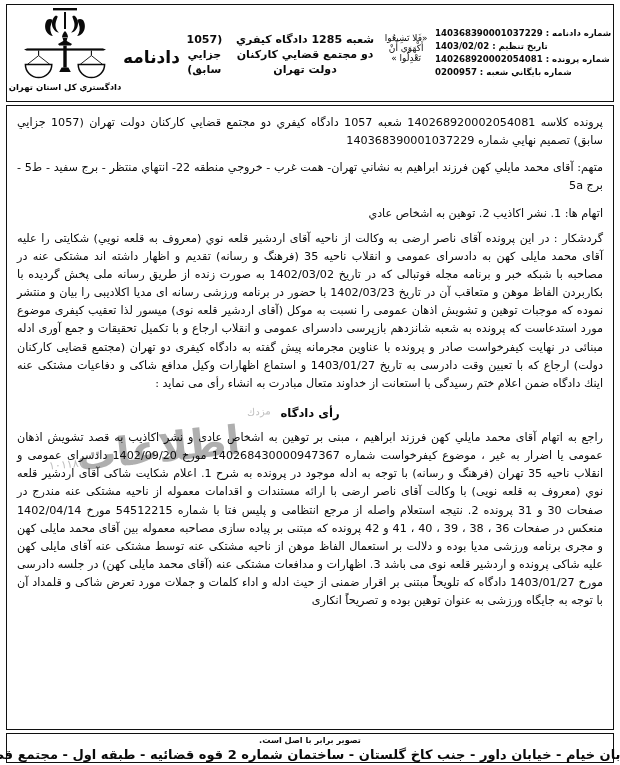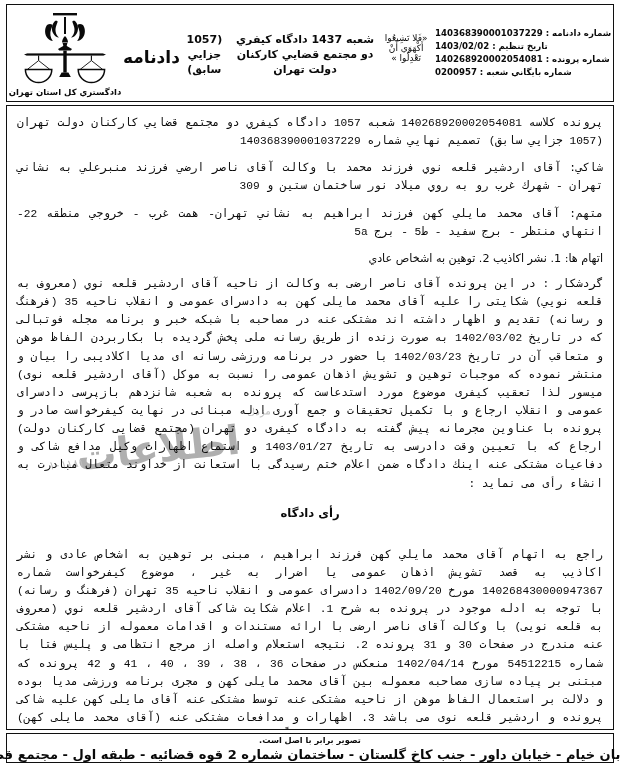--- a/index.html
+++ b/index.html
@@ -33,21 +33,21 @@
     display: flex;
     flex-direction: row;
     align-items: stretch;
   }
   .emblem-cell {
     width: 116px;
     flex: 0 0 116px;
     display: flex;
     flex-direction: column;
     align-items: center;
-    justify-content: center;
+    justify-content: flex-start;
     padding-top: 2px;
   }
   .emblem-svg { display:block; }
   .emblem-caption {
     font-size: 8.5px;
     font-weight: bold;
     margin-top: 1px;
     white-space: nowrap;
     letter-spacing: -0.2px;
   }
@@ -116,27 +116,26 @@
     text-align-last: right;
     margin: 0 0 9px 0;
     letter-spacing: -0.1px;
     position: relative;
     z-index: 2;
   }
   .para.tight { margin-bottom: 7px; }
   .para.block {
     text-align: justify;
     text-align-last: right;
-    font-family: Liberation Mono, monospace;
   }
   .ruling-title {
     text-align: center;
     font-size: 11.6px;
     font-weight: bold;
-    margin: 13px 0 26px 0;
+    margin: 13px 0 9px 0;
     position: relative;
     z-index: 2;
   }
   .num { unicode-bidi: isolate; direction: ltr; }
 
   
   .watermark {
     position: absolute;
     left: 36px;
     top: 296px;
@@ -225,21 +224,21 @@
         <span class="mval num">140268920002054081</span>
       </div>
       <div class="meta-row">
         <span class="mlabel">شماره بايگاني شعبه :</span>
         <span class="mval num">0200957</span>
       </div>
     </div>
 
     <div class="center-cell">
       <div class="ayah">«فَلا تَشِيعُوا أَكْهَوَي أَنْ تَعْدِلُوا »</div>
-      <div class="court-line">شعبه 1437 دادگاه كيفري دو مجتمع قضايي كاركنان دولت تهران</div>
+      <div class="court-line">شعبه 1285 دادگاه كيفري دو مجتمع قضايي كاركنان دولت تهران</div>
       <div class="court-line">(1057 جزايي سابق)</div>
       <div class="doc-type">دادنامه</div>
     </div>
 
     <div class="emblem-cell">
       <span>
         <svg class="emblem-svg" width="96" height="74" viewBox="0 0 96 74" xmlns="http://www.w3.org/2000/svg" aria-hidden="true">
           <g fill="#0a0a0a">
 
             <rect x="36" y="1" width="24" height="2.4"></rect>
@@ -276,21 +275,20 @@
 
   <div class="body-box">
 
     <div class="watermark">
       <div class="wm-main">اطلاعات</div>
       <div class="wm-sub">۱۰۱۱۸۱</div>
       <div class="wm-sub2">مزدك</div>
     </div>
 
     <p class="para block">پرونده كلاسه 140268920002054081 شعبه 1057 دادگاه كيفري دو مجتمع قضايي كاركنان دولت تهران (1057 جزايي سابق) تصميم نهايي شماره 140368390001037229</p>
-    <p class="para block">شاكي: آقاى اردشير قلعه نوي فرزند محمد با وكالت آقاى ناصر ارضي فرزند منبرعلي به نشاني تهران - شهرك غرب رو به روي ميلاد نور ساختمان ستين و 309</p>
     <p class="para block">متهم: آقاى محمد مايلي كهن فرزند ابراهيم به نشاني تهران- همت غرب - خروجي منطقه 22- انتهاي منتظر - برج سفيد - ط5 - برج 5a</p>
     <p class="para tight">اتهام ها: 1. نشر اكاذيب 2. توهين به اشخاص عادي</p>
     <p class="para block">گردشكار : در اين پرونده آقاى ناصر ارضى به وكالت از ناحيه آقاى اردشير قلعه نوي (معروف به قلعه نويي) شكايتى را عليه آقاى محمد مايلى كهن به دادسراى عمومى و انقلاب ناحيه 35 (فرهنگ و رسانه) تقديم و اظهار داشته اند مشتكى عنه در مصاحبه با شبكه خبر و برنامه مجله فوتبالى كه در تاريخ 1402/03/02 به صورت زنده از طريق رسانه ملى پخش گرديده با بكاربردن الفاظ موهن و متعاقب آن در تاريخ 1402/03/23 با حضور در برنامه ورزشى رسانه اى مديا اكلاديبى را بيان و منتشر نموده كه موجبات توهين و تشويش اذهان عمومى را نسبت به موكل (آقاى اردشير قلعه نوى) ميسور لذا تعقيب كيفرى موضوع مورد استدعاست كه پرونده به شعبه شانزدهم بازپرسى دادسراى عمومى و انقلاب ارجاع و با تكميل تحقيقات و جمع آورى ادله مبنائى در نهايت كيفرخواست صادر و پرونده با عناوين مجرمانه پيش گفته به دادگاه كيفرى دو تهران (مجتمع قضايى كاركنان دولت) ارجاع كه با تعيين وقت دادرسى به تاريخ 1403/01/27 و استماع اظهارات وكيل مدافع شاكى و دفاعيات مشتكى عنه اينك دادگاه ضمن اعلام ختم رسيدگى با استعانت از خداوند متعال مبادرت به انشاء رأى مى نمايد :</p>
 
     <div class="ruling-title">رأى دادگاه</div>
 
     <p class="para block">راجع به اتهام آقاى محمد مايلي كهن فرزند ابراهيم ، مبنى بر توهين به اشخاص عادى و نشر اكاذيب به قصد تشويش اذهان عمومى يا اضرار به غير ، موضوع كيفرخواست شماره 140268430000947367 مورخ 1402/09/20 دادسراى عمومى و انقلاب ناحيه 35 تهران (فرهنگ و رسانه) با توجه به ادله موجود در پرونده به شرح 1. اعلام شكايت شاكى آقاى اردشير قلعه نوي (معروف به قلعه نويى) با وكالت آقاى ناصر ارضى با ارائه مستندات و اقدامات معموله از ناحيه مشتكى عنه مندرج در صفحات 30 و 31 پرونده 2. نتيجه استعلام واصله از مرجع انتظامى و پليس فتا با شماره 54512215 مورخ 1402/04/14 منعكس در صفحات 36 ، 38 ، 39 ، 40 ، 41 و 42 پرونده كه مبتنى بر پياده سازى مصاحبه معموله بين آقاى محمد مايلى كهن و مجرى برنامه ورزشى مديا بوده و دلالت بر استعمال الفاظ موهن از ناحيه مشتكى عنه توسط مشتكى عنه آقاى مايلى كهن عليه شاكى پرونده و اردشير قلعه نوى مى باشد 3. اظهارات و مدافعات مشتكى عنه (آقاى محمد مايلى كهن) در جلسه دادرسى مورخ 1403/01/27 دادگاه كه تلويحاً مبتنى بر اقرار ضمنى از حيث ادله و اداء كلمات و جملات مورد تعرض شاكى و قلمداد آن با توجه به جايگاه ورزشى به عنوان توهين بوده و تصريحاً انكارى</p>
   </div>
 
   <div class="footer-box">

